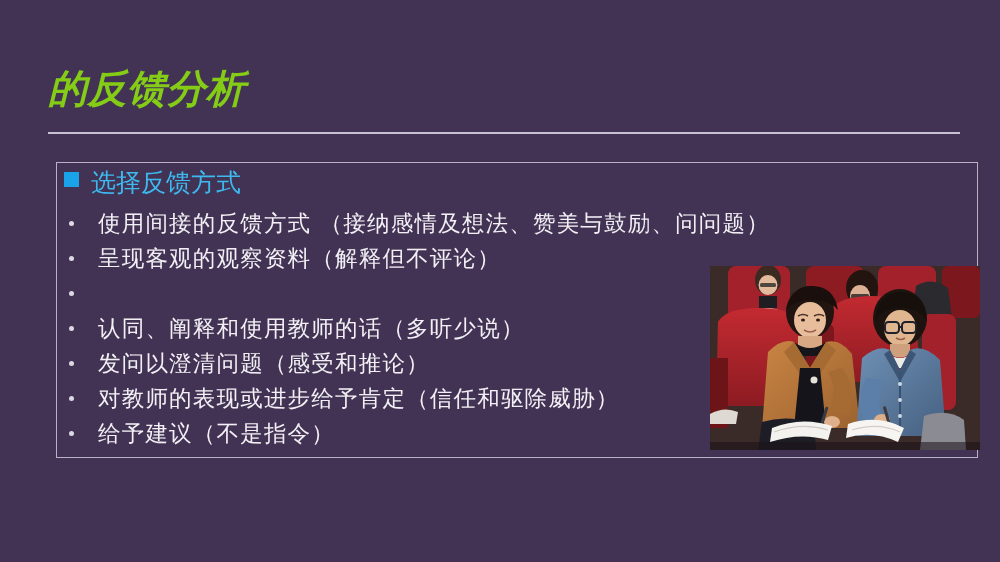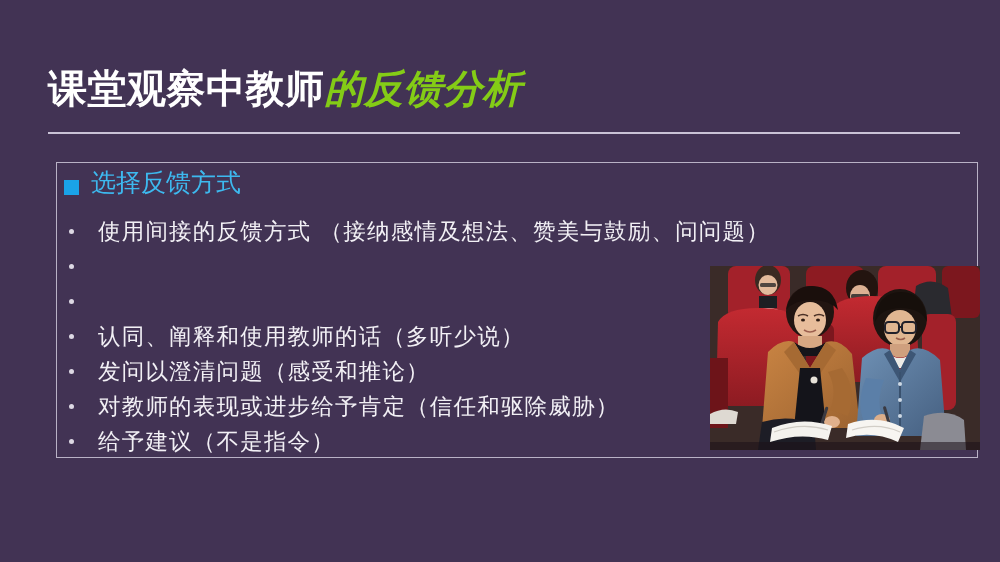--- a/index.html
+++ b/index.html
@@ -62,21 +62,21 @@
     border: 1.5px solid #b9b2c6;
     box-sizing: border-box;
   }
 
   
   .section-heading {
     position: absolute;
     left: 64px;
     top: 170px;
     display: flex;
-    align-items: flex-end;
+    align-items: flex-start;
     gap: 12px;
   }
   .sq-bullet {
     width: 15px;
     height: 15px;
     background: #1aa3e8;
     display: inline-block;
     flex: 0 0 auto;
     margin-top: 2px;
   }
@@ -87,21 +87,20 @@
     white-space: nowrap;
     font-family: "DejaVu Sans", "Liberation Sans", sans-serif;
   }
 
   
   .bullet-list {
     position: absolute;
     left: 66px;
     top: 206px;
     width: 890px;
-    margin-top: 8px;
   }
   .bullet-item {
     display: flex;
     align-items: flex-start;
     height: 35px;
     color: #f2f0f5;
   }
   .dot {
     width: 5px;
     height: 5px;
@@ -131,40 +130,40 @@
     background: #6d2a2e;
   }
   .photo svg { display: block; }
 </style>
 </head>
 <body>
 
 <div class="slide">
 
   <div class="title-block">
-    <span class="title-text title-main">课堂观察中教师</span>
       <span class="title-text title-accent">的反馈分析</span>
   </div>
 
   <div class="title-divider"></div>
 
   <div class="content-box"></div>
 
   <div class="section-heading">
     <span class="sq-bullet"></span>
     <span class="section-heading-label">选择反馈方式</span>
   </div>
 
   <div class="bullet-list">
     <div class="bullet-item">
       <span class="dot"></span>
       <span class="bullet-text">使用间接的反馈方式 （接纳感情及想法、赞美与鼓励、问问题）</span>
     </div>
     <div class="bullet-item">
       <span class="dot"></span>
+      <span class="bullet-text">呈现客观的观察资料（解释但不评论）</span>
     </div>
     <div class="bullet-item">
       <span class="dot"></span>
     </div>
     <div class="bullet-item">
       <span class="dot"></span>
       <span class="bullet-text">认同、阐释和使用教师的话（多听少说）</span>
     </div>
     <div class="bullet-item">
       <span class="dot"></span>

